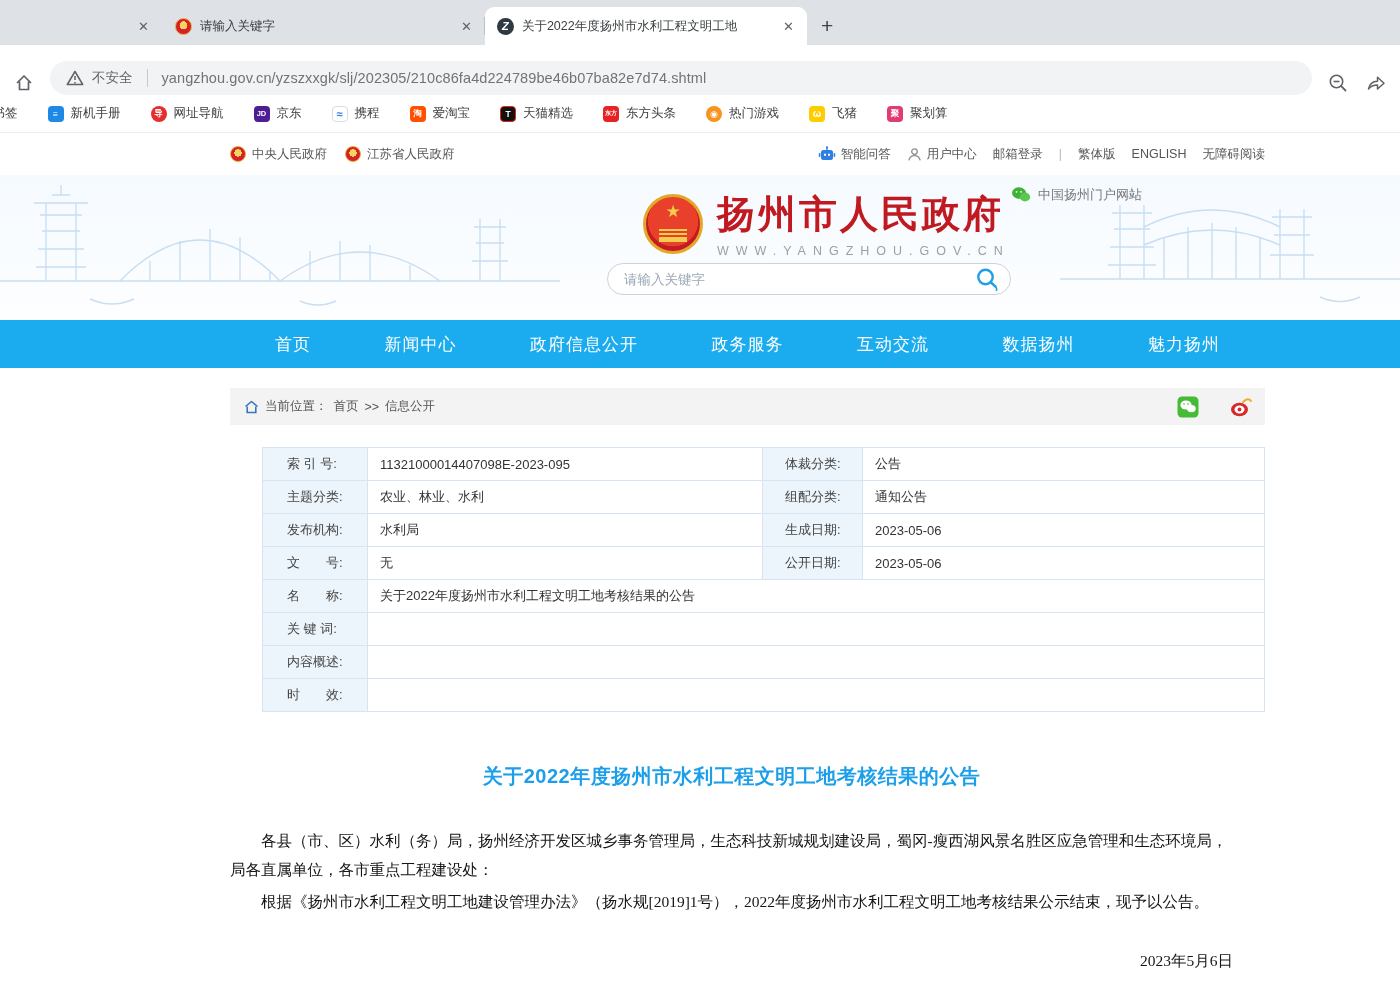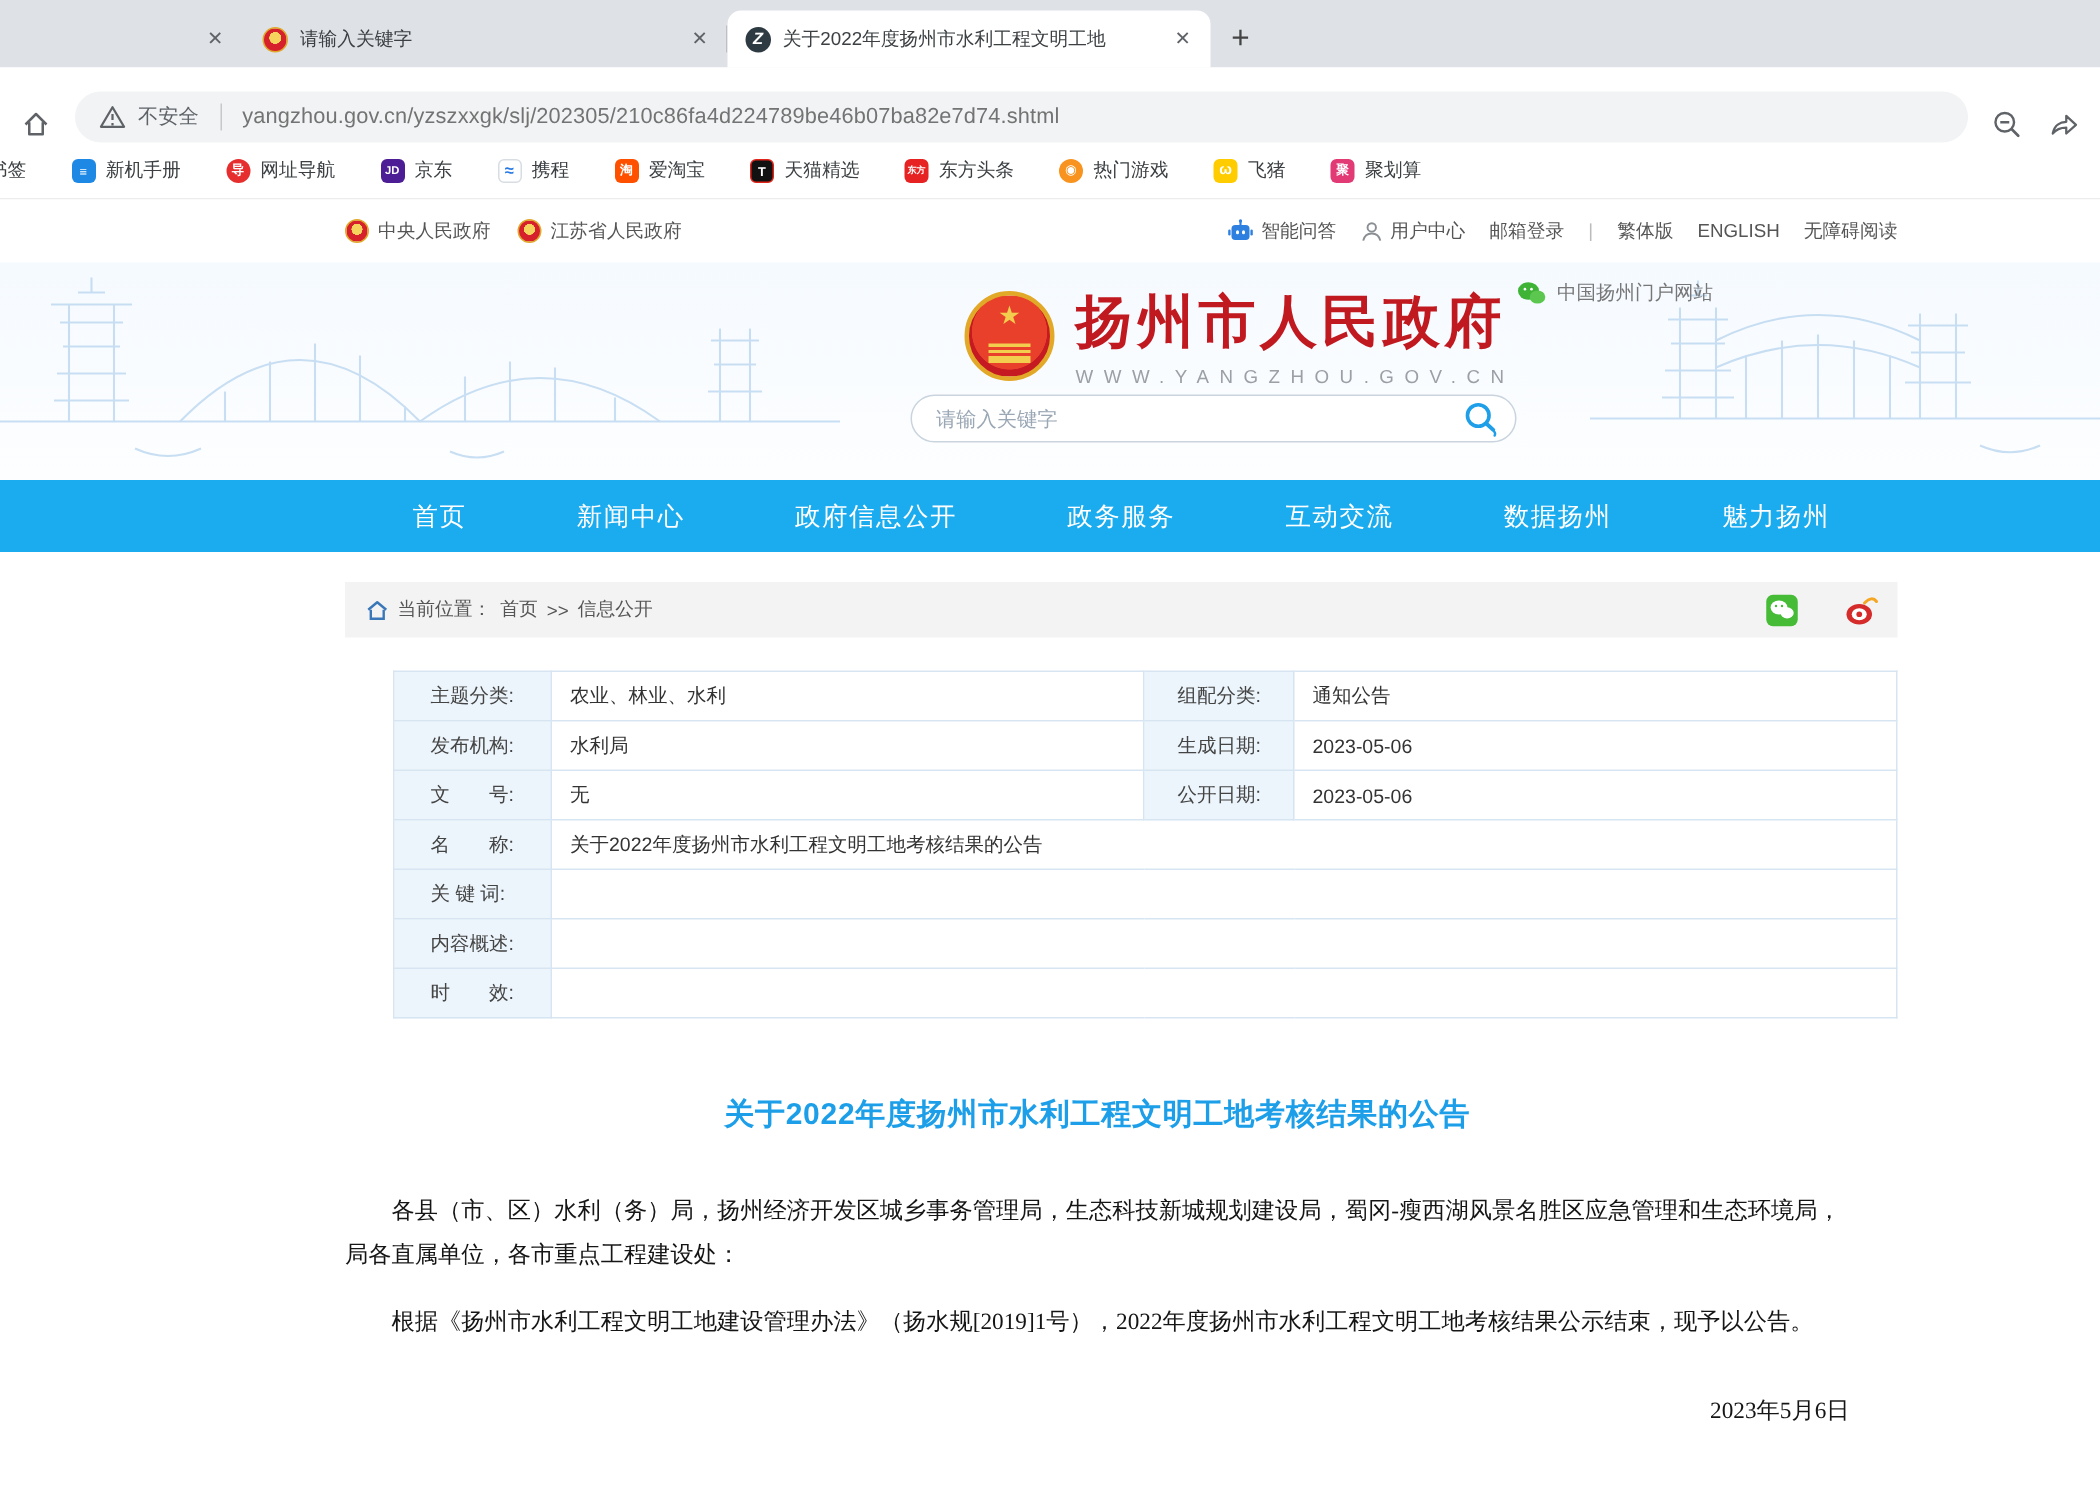--- a/index.html
+++ b/index.html
@@ -53,21 +53,21 @@
   .logo-row { position:absolute; left:368px; top:14px; display:flex; align-items:center; gap:14px; }
   .emblem-big { width:60px; height:60px; border-radius:50%; background:radial-gradient(circle at 50% 45%, #E8402B 0 62%, #C61A22 63%);
      border:3px solid #E2A827; position:relative; flex:0 0 auto; }
   .emblem-big:before { content:"★"; position:absolute; top:4px; left:50%; transform:translateX(-50%);
      color:#F3CE4E; font-size:17px; }
   .emblem-big:after { content:""; position:absolute; left:13px; right:13px; bottom:9px; height:13px;
      background:linear-gradient(#F3CE4E 2px,transparent 2px,transparent 4px,#F3CE4E 4px,#F3CE4E 6px,transparent 6px,transparent 8px,#F3CE4E 8px); }
   .site-name { font-size:38px; font-weight:bold; color:#C01920; letter-spacing:3px;
      font-family:"Liberation Serif","DejaVu Serif",serif; }
   .site-url { font-size:12.5px; color:#9AA0A6; letter-spacing:7px; margin-top:4px; }
-  .portal { position:absolute; left:736px; top:11px; display:flex; align-items:center; gap:7px;
+  .portal { position:absolute; left:736px; top:11px; display:flex; align-items:flex-start; gap:7px;
      font-size:13px; color:#777; }
   .searchbox { position:absolute; left:332px; top:88px; width:404px; height:32px; background:#fff;
      border:1px solid #C9D4DE; border-radius:16px; display:flex; align-items:center; padding:0 10px 0 16px; }
   .searchbox input { border:none; outline:none; flex:1; font-size:13.5px; color:#333; background:transparent;
      font-family:inherit; }
   .searchbox input::placeholder { color:#9AA7B5; }
 
   
   .nav { height:48px; background:#1AACEE; }
   .nav .inner { display:flex; justify-content:space-between; padding:0 45px; height:48px; align-items:center; }
@@ -84,21 +84,21 @@
   table.meta td { border:1px solid #D7E5F2; height:33px; padding:0 12px; background:#fff; }
   table.meta td.lbl { background:#ECF5FB; width:105px; padding-left:24px; color:#444; }
   table.meta td.lbl2 { width:100px; padding-left:22px; }
   table.meta td.val1 { width:395px; }
 
   .art-title { margin-top:46px; text-align:center; font-size:20px; font-weight:bold; color:#1C9FE8;
      font-family:"Liberation Sans","DejaVu Sans",sans-serif; letter-spacing:.5px; }
   .article { padding-right:32px; font-family:"Liberation Serif","DejaVu Serif",serif;
      font-size:15.5px; color:#151515; line-height:1.85; }
   .article p.body { margin-top:32px; text-indent:2em; }
-  .article p.body + p.body { margin-top:17px; }
+  .article p.body + p.body { margin-top:4px; }
   .art-date { margin-top:30px; text-align:right; }
 </style>
 </head>
 <body>
 
 <div class="tabstrip">
   <div class="stub-close">✕</div>
   <div class="tab">
     <span class="favicon emblem-ico">★</span>
     <span class="tab-title">请输入关键字</span>
@@ -321,20 +321,26 @@
           <path d="M14 6 q5 -5 8 -1" fill="none" stroke="#F5A623" stroke-width="2" stroke-linecap="round"></path>
           <ellipse cx="10.5" cy="13.5" rx="8.5" ry="6.8" fill="#D52B2B"></ellipse>
           <ellipse cx="10.5" cy="13.5" rx="5" ry="4" fill="#fff"></ellipse>
           <circle cx="10.5" cy="13.5" r="1.9" fill="#D52B2B"></circle>
         </svg>
     </span>
   </div>
 
   <table class="meta">
     <tbody>
+        <tr>
+      <td class="lbl">索 引 号:</td>
+      <td class="val1">11321000014407098E-2023-095</td>
+      <td class="lbl lbl2">体裁分类:</td>
+      <td>公告</td>
+    </tr>
     <tr>
       <td class="lbl">主题分类:</td>
       <td class="val1">农业、林业、水利</td>
       <td class="lbl lbl2">组配分类:</td>
       <td>通知公告</td>
     </tr>
     <tr>
       <td class="lbl">发布机构:</td>
       <td class="val1">水利局</td>
       <td class="lbl lbl2">生成日期:</td>

